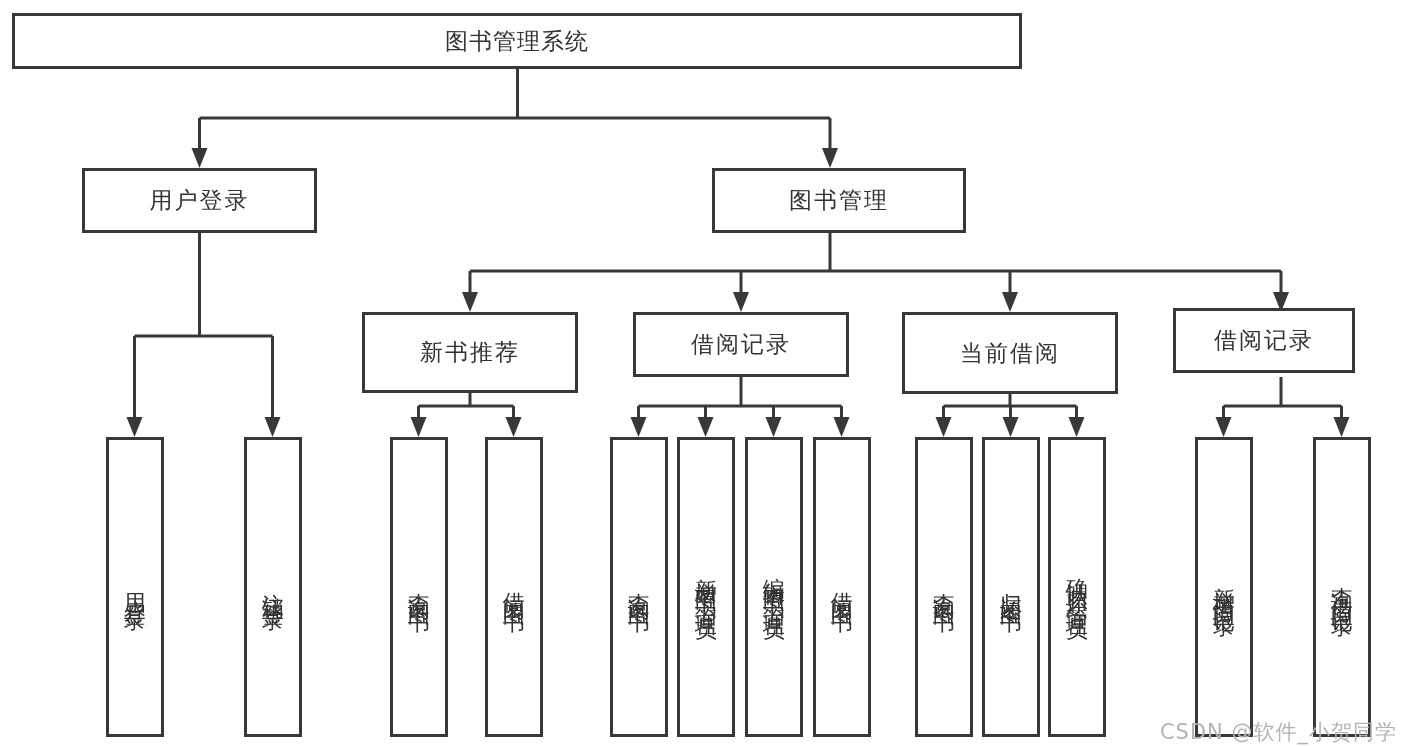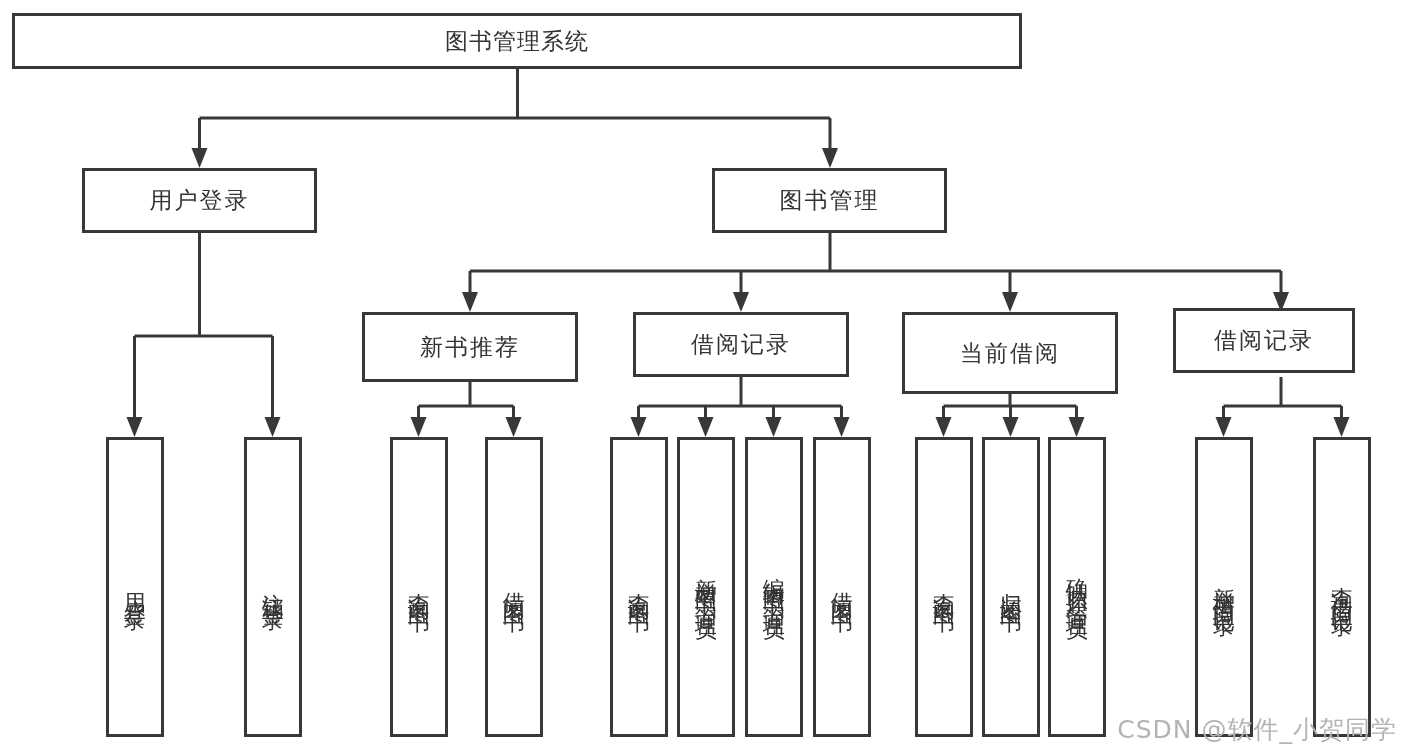--- a/index.html
+++ b/index.html
@@ -30,21 +30,21 @@
   .vbox .vtext{
     writing-mode:vertical-rl;
     text-orientation:mixed;
     letter-spacing:6px;
     line-height:1.25;
     white-space:nowrap;
   }
   .watermark{
     position:absolute;
     right:8px;bottom:1px;
-    font-size:25px;
+    font-size:21px;
     color:var(--wm);
     letter-spacing:1px;
     white-space:nowrap;
   }
 </style>
 </head>
 <body>
 
 <div id="canvas">
 
@@ -87,25 +87,25 @@
     </g>
   </svg>
 
   <div class="box hbox root" style="left:12px;top:13px;width:1010px;height:56px">
     <span>图书管理系统</span>
   </div>
 
   <div class="box hbox" style="left:82px;top:168px;width:235px;height:65px">
     <span>用户登录</span>
   </div>
-  <div class="box hbox" style="left:712px;top:168px;width:235px;height:65px">
+  <div class="box hbox" style="left:712px;top:168px;width:254px;height:65px">
     <span>图书管理</span>
   </div>
 
-  <div class="box hbox" style="left:362px;top:312px;width:216px;height:70px">
+  <div class="box hbox" style="left:362px;top:312px;width:216px;height:81px">
     <span>新书推荐</span>
   </div>
   <div class="box hbox" style="left:633px;top:312px;width:216px;height:65px">
     <span>借阅记录</span>
   </div>
   <div class="box hbox" style="left:902px;top:312px;width:216px;height:82px">
     <span>当前借阅</span>
   </div>
   <div class="box hbox" style="left:1173px;top:308px;width:182px;height:65px">
     <span>借阅记录</span>

